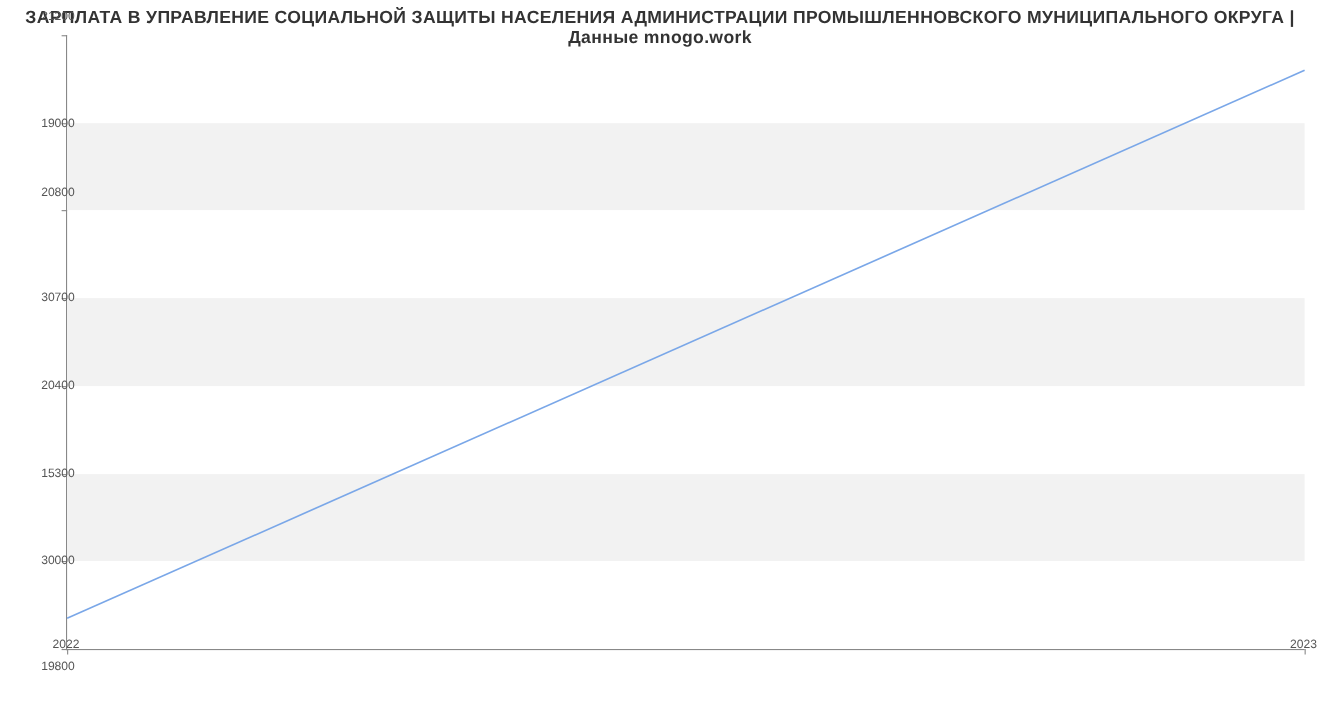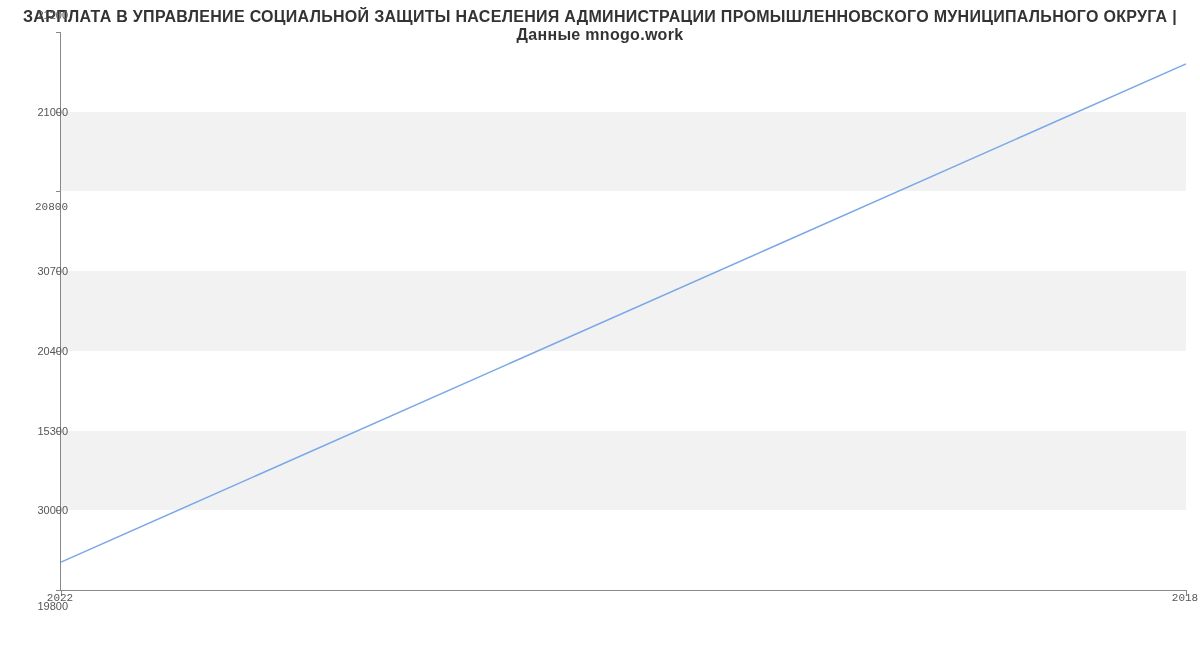--- a/index.html
+++ b/index.html
@@ -47,25 +47,24 @@
     position: absolute;
     right: 1132px;
     width: 50px;
     text-align: right;
     font-size: 11px;
     color: #555;
     transform: translateY(-50%);
   }
   .xtick {
     position: absolute;
-    bottom: 16px;
+    bottom: 28px;
     font-size: 11px;
     color: #555;
     transform: translateX(-50%);
-    font-family: Liberation Mono, monospace;
   }
   .ytick-mark {
     position: absolute;
     left: -5px;
     width: 5px;
     height: 1px;
     background: #888;
   }
   .xtick-mark {
     position: absolute;
@@ -110,18 +109,18 @@
       <div class="ytick-mark" style="top: 79.7143px;"></div>
       <div class="ytick-mark" style="top: 0px;"></div>
       <div class="xtick-mark" style="left: 0px;"></div>
       <div class="xtick-mark" style="left: 1125px;"></div>
     </div>
 <div class="ytick" style="top: 590px; margin-top: 16px;">19800</div>
     <div class="ytick" style="top: 510.286px;">30000</div>
     <div class="ytick" style="top: 430.571px;">15300</div>
     <div class="ytick" style="top: 350.857px; text-align: right;">20400</div>
     <div class="ytick" style="top: 271.143px;">30700</div>
-    <div class="ytick" style="top: 207px; font-family: Liberation Mono, monospace;">20800</div>
-    <div class="ytick" style="top: 111.714px;">21000</div>
+    <div class="ytick" style="top: 175px;">20800</div>
+    <div class="ytick" style="top: 111.714px;">19000</div>
     <div class="ytick" style="top: 15px;">21200</div>
     <div class="xtick" style="left: 60px;">2022</div>
-    <div class="xtick" style="left: 1185px;">2018</div>
+    <div class="xtick" style="left: 1185px;">2023</div>
   </div>
 
 </body></html>

